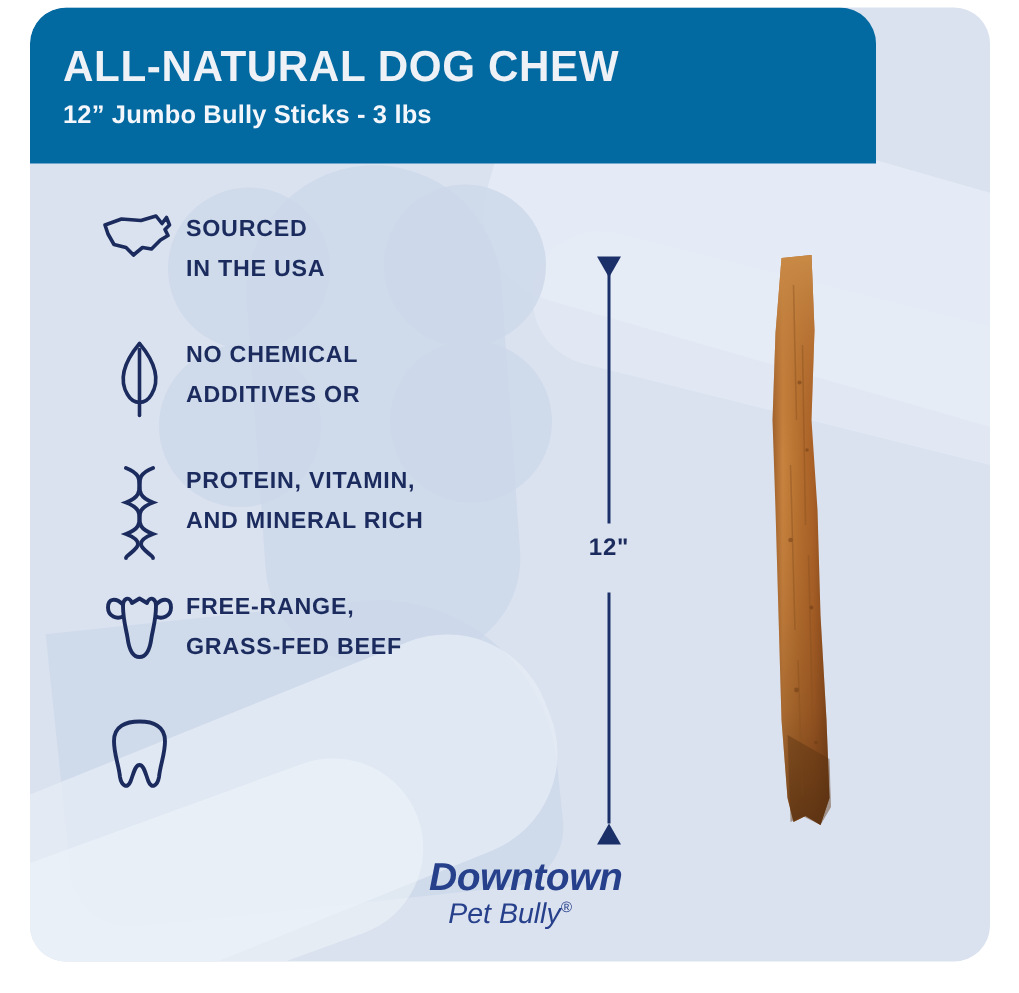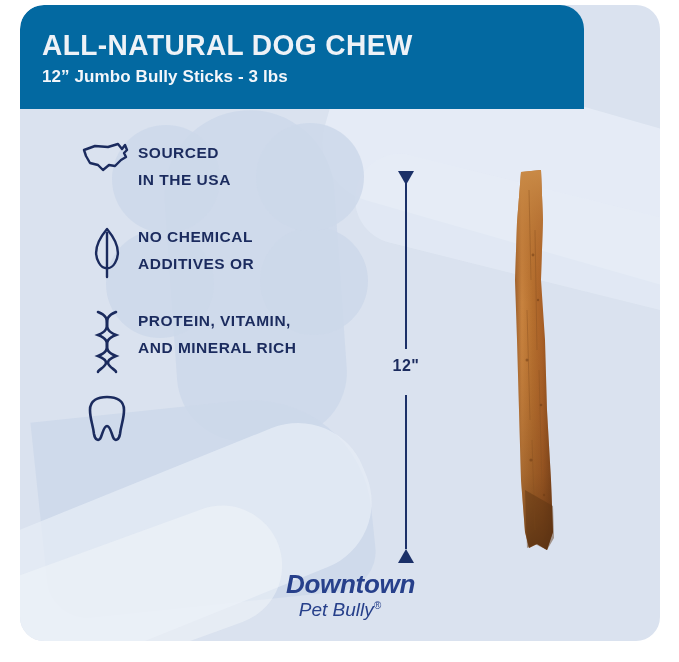--- a/index.html
+++ b/index.html
@@ -78,21 +78,21 @@
   }
   #banner-sub{
     color:#f3f6fa;
     font-size:17px;
     font-weight:700;
     margin-top:7px;
     letter-spacing:.1px;
   }
   
   #features{
-    position:absolute;left:56px;top:132px;width:300px;
+    position:absolute;left:42px;top:132px;width:300px;
   }
   .feature{
     display:flex;align-items:flex-start;
     margin-bottom:10px;
     min-height:74px;
   }
   .fic{
     width:62px;flex:0 0 62px;
     display:flex;align-items:center;justify-content:center;
     padding-top:4px;
@@ -186,20 +186,35 @@
             <path d="M29 3 C11 10 29 19 11 26 C29 33 11 40 29 47 C11 54 29 60 29 63"></path>
           </g>
         </svg>
       </div>
       <div class="ftext">
         <div>PROTEIN, VITAMIN,</div>
         <div>AND MINERAL RICH</div>
       </div>
     </div>
 
+    <div class="feature">
+      <div class="fic">
+        <svg width="50" height="50" viewBox="0 0 50 50">
+          <path d="M14 10 C9 5 4 6 4 12 C4 18 10 20 14 18
+                   M36 10 C41 5 46 6 46 12 C46 18 40 20 36 18" fill="none" stroke="#1B2B5E" stroke-width="2.6" stroke-linejoin="round" stroke-linecap="round"></path>
+          <path d="M14 11 C14 6 18 4 20 9 L25 6 L30 9 C32 4 36 6 36 11
+                   C36 20 34 26 33 32 C32 40 30 45 25 45
+                   C20 45 18 40 17 32 C16 26 14 20 14 11 Z" fill="none" stroke="#1B2B5E" stroke-width="2.6" stroke-linejoin="round"></path>
+        </svg>
+      </div>
+      <div class="ftext">
+        <div>FREE-RANGE,</div>
+        <div>GRASS-FED BEEF</div>
+      </div>
+    </div>
 
     <div class="feature">
       <div class="fic">
         <svg width="44" height="52" viewBox="0 0 44 52">
           <path d="M22 4 C13 4 5 7 5 17 C5 26 8 32 9 41 C10 47 14 49 16 44
                    C18 39 19 33 22 33 C25 33 26 39 28 44 C30 49 34 47 35 41
                    C36 32 39 26 39 17 C39 7 31 4 22 4 Z" fill="none" stroke="#1B2B5E" stroke-width="2.6" stroke-linejoin="round"></path>
         </svg>
       </div>
     </div>

